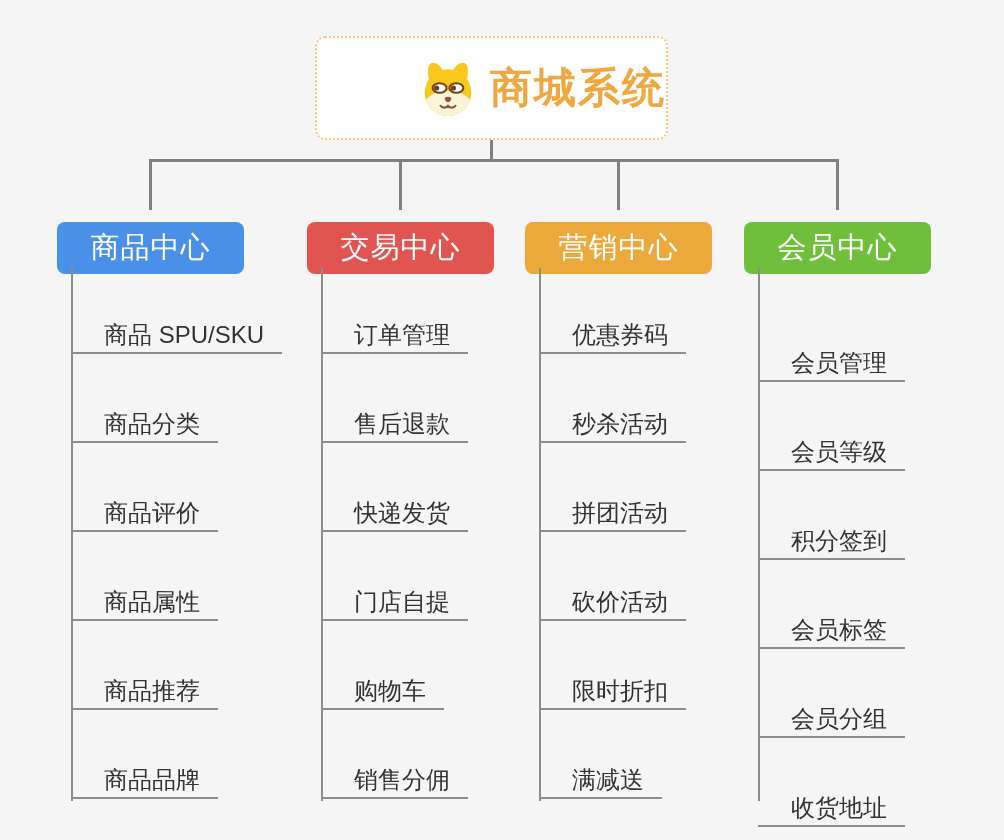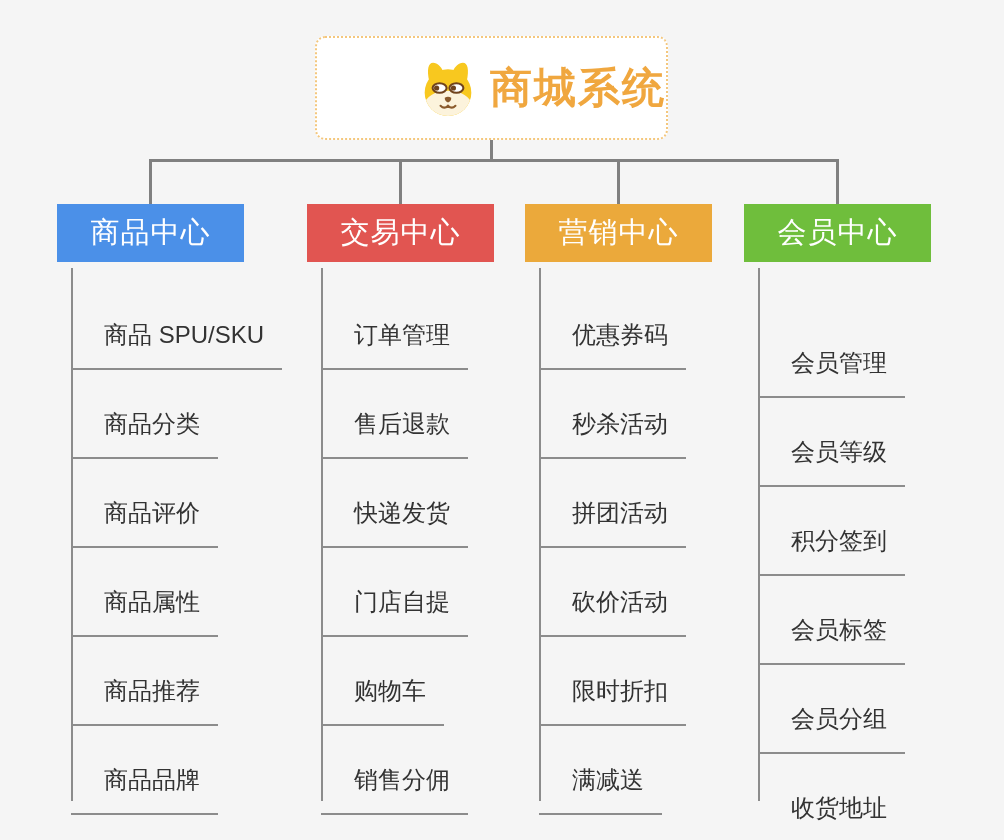--- a/index.html
+++ b/index.html
@@ -18,34 +18,34 @@
 
   
   .conn{position:absolute;background:#808080;}
   .conn-stem{left:490px;top:140px;width:3px;height:21px;}
   .conn-hbar{left:149px;top:159px;width:690px;height:3px;}
   .conn-drop{top:159px;width:3px;height:51px;}
   .drop1{left:149px;} .drop2{left:399px;} .drop3{left:617px;} .drop4{left:836px;}
 
   
   .branch{
-    position:absolute;top:204px;width:187px;height:58px;border-radius:0;
+    position:absolute;top:222px;width:187px;height:52px;border-radius:8px;
     display:flex;align-items:center;justify-content:center;
     color:#FFFFFF;font-size:29px;letter-spacing:1px;white-space:nowrap;
   }
   .b1{left:57px;} .b2{left:307px;} .b3{left:525px;} .b4{left:744px;}
 
   
   .trunk{position:absolute;top:268px;width:2px;height:533px;background:#8C8C8C;}
   .t1{left:71px;} .t2{left:321px;} .t3{left:539px;} .t4{left:758px;}
 
   
   .leaf{
     position:absolute;line-height:34px;font-size:24px;color:#333333;
-    padding:0 18px 16px 33px;border-bottom:2px solid #8C8C8C;white-space:nowrap;
+    padding:0 18px 0 33px;border-bottom:2px solid #8C8C8C;white-space:nowrap;
   }
   .c1{left:71px;} .c2{left:321px;} .c3{left:539px;} .c4{left:758px;margin-top:28px;}
   .r1{top:318px;} .r2{top:407px;} .r3{top:496px;}
   .r4{top:585px;} .r5{top:674px;} .r6{top:763px;}
 </style>
 </head>
 <body>
 
 <div class="canvas">
 

